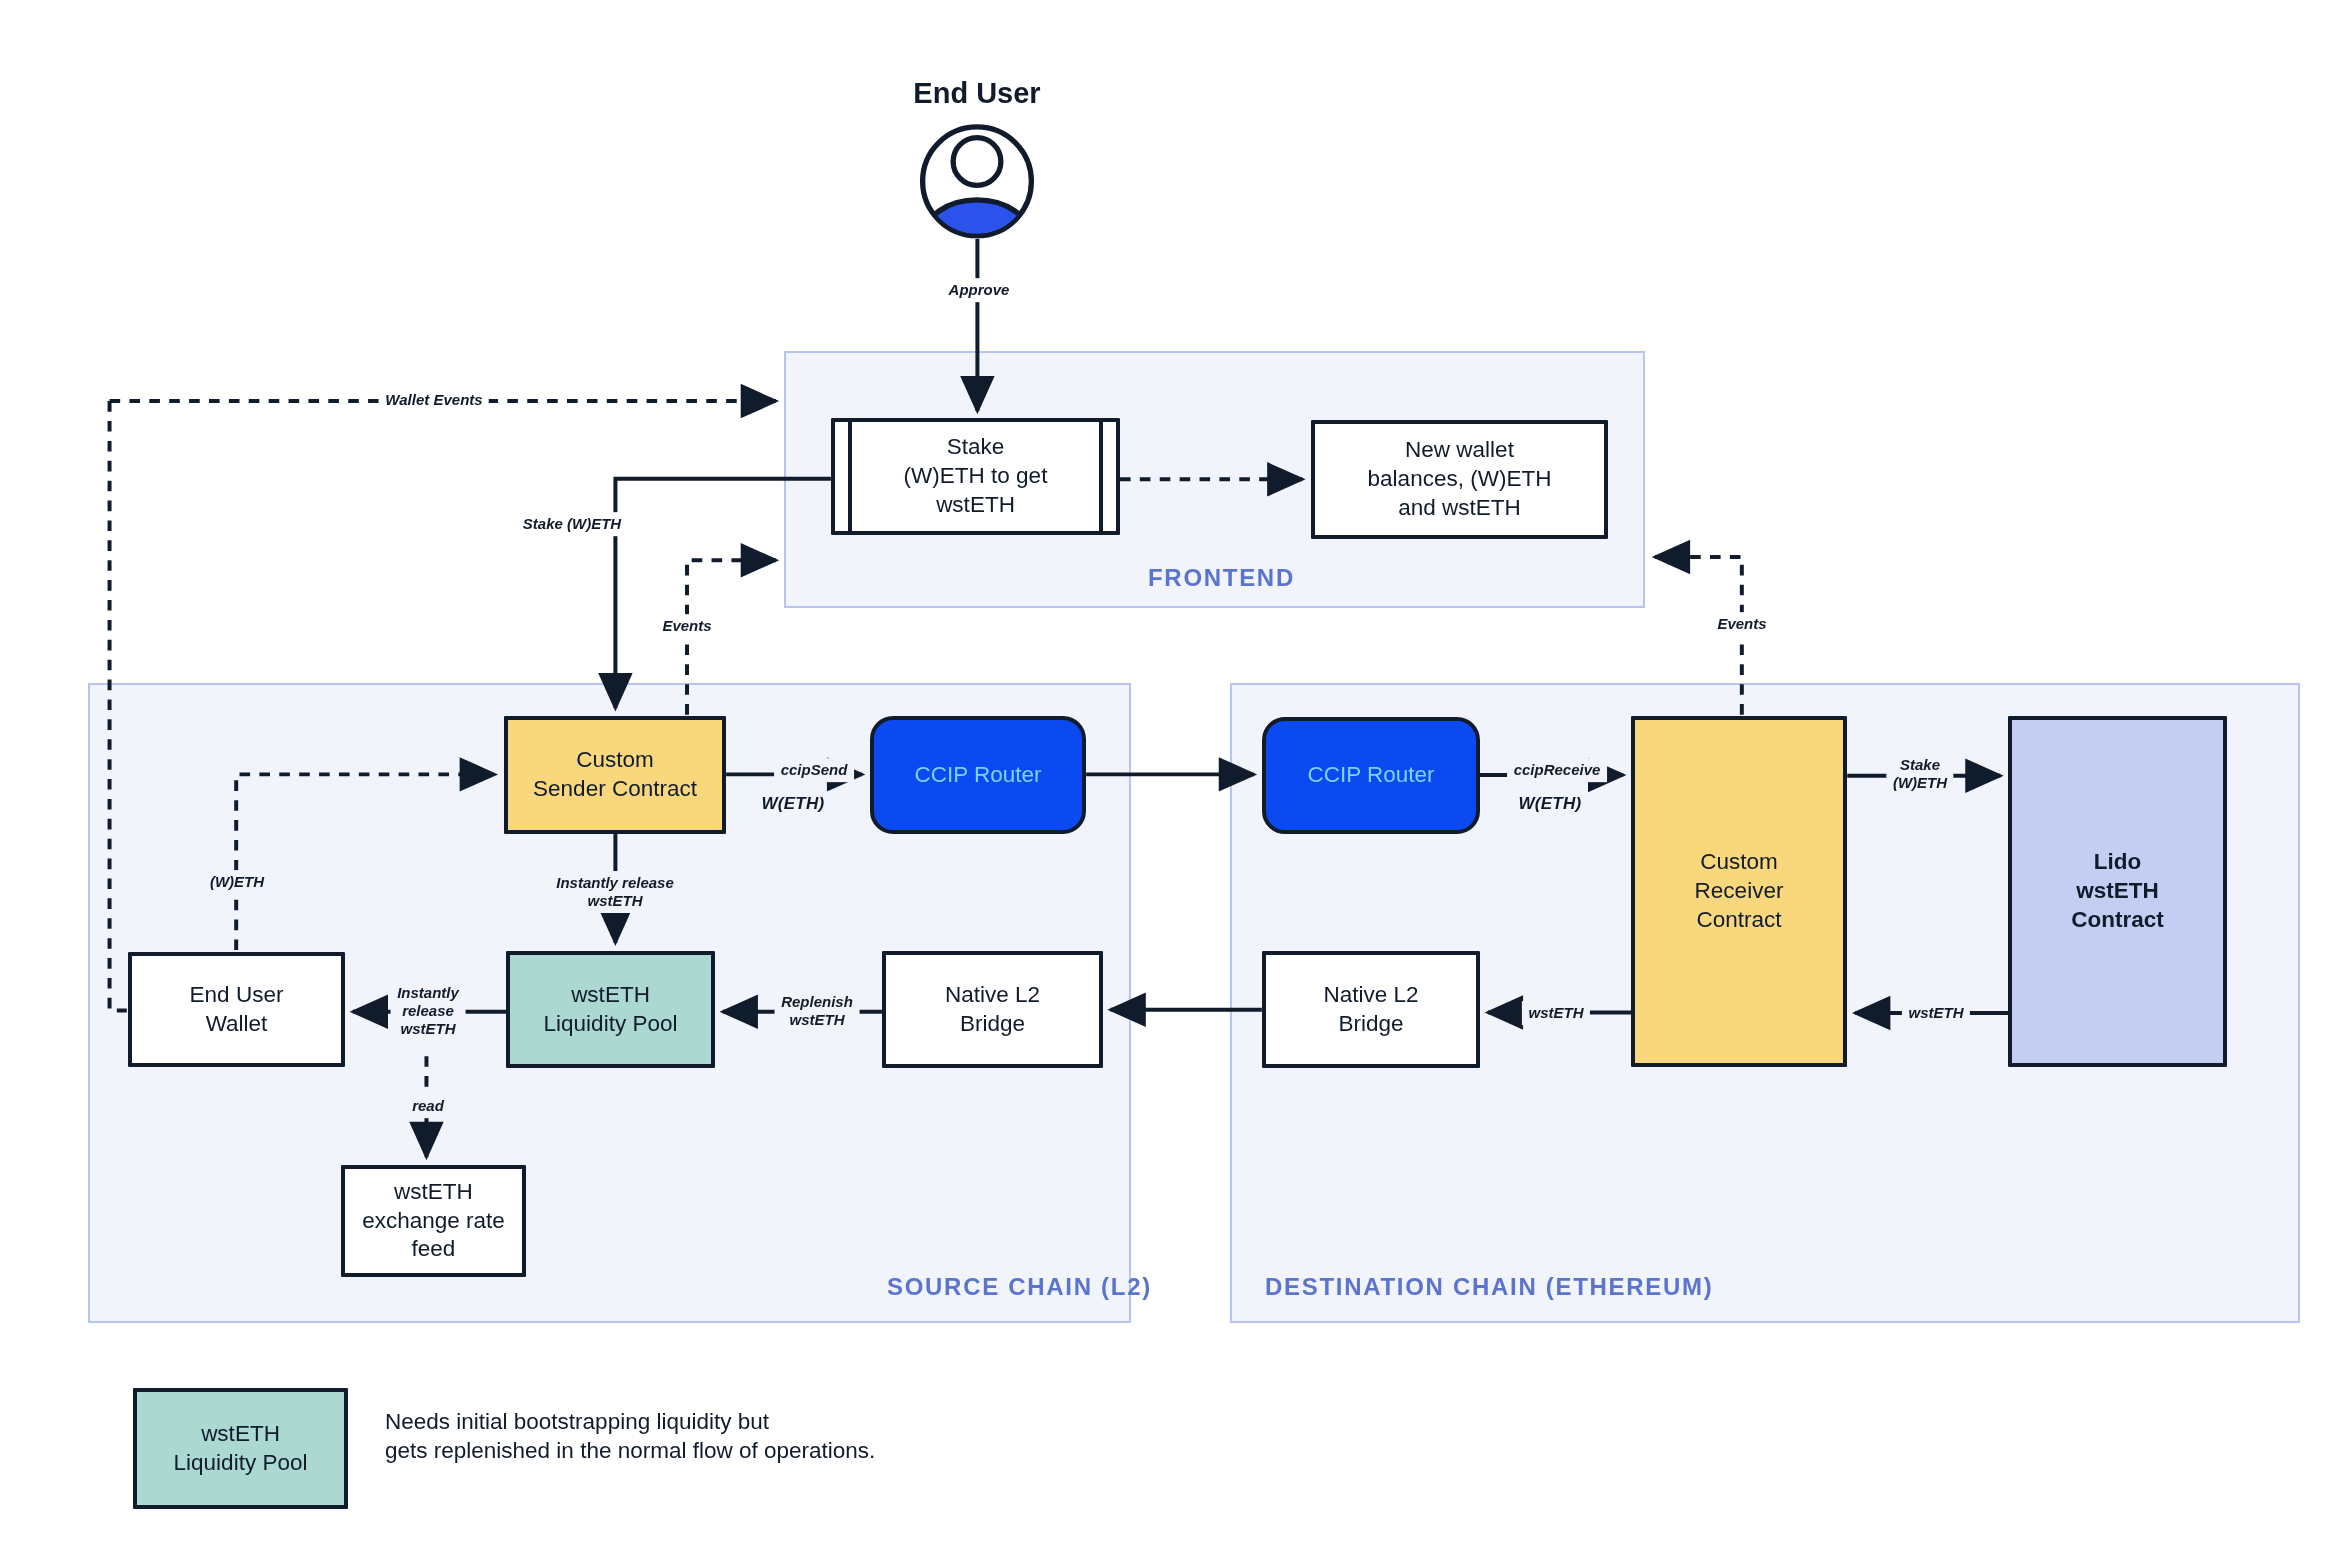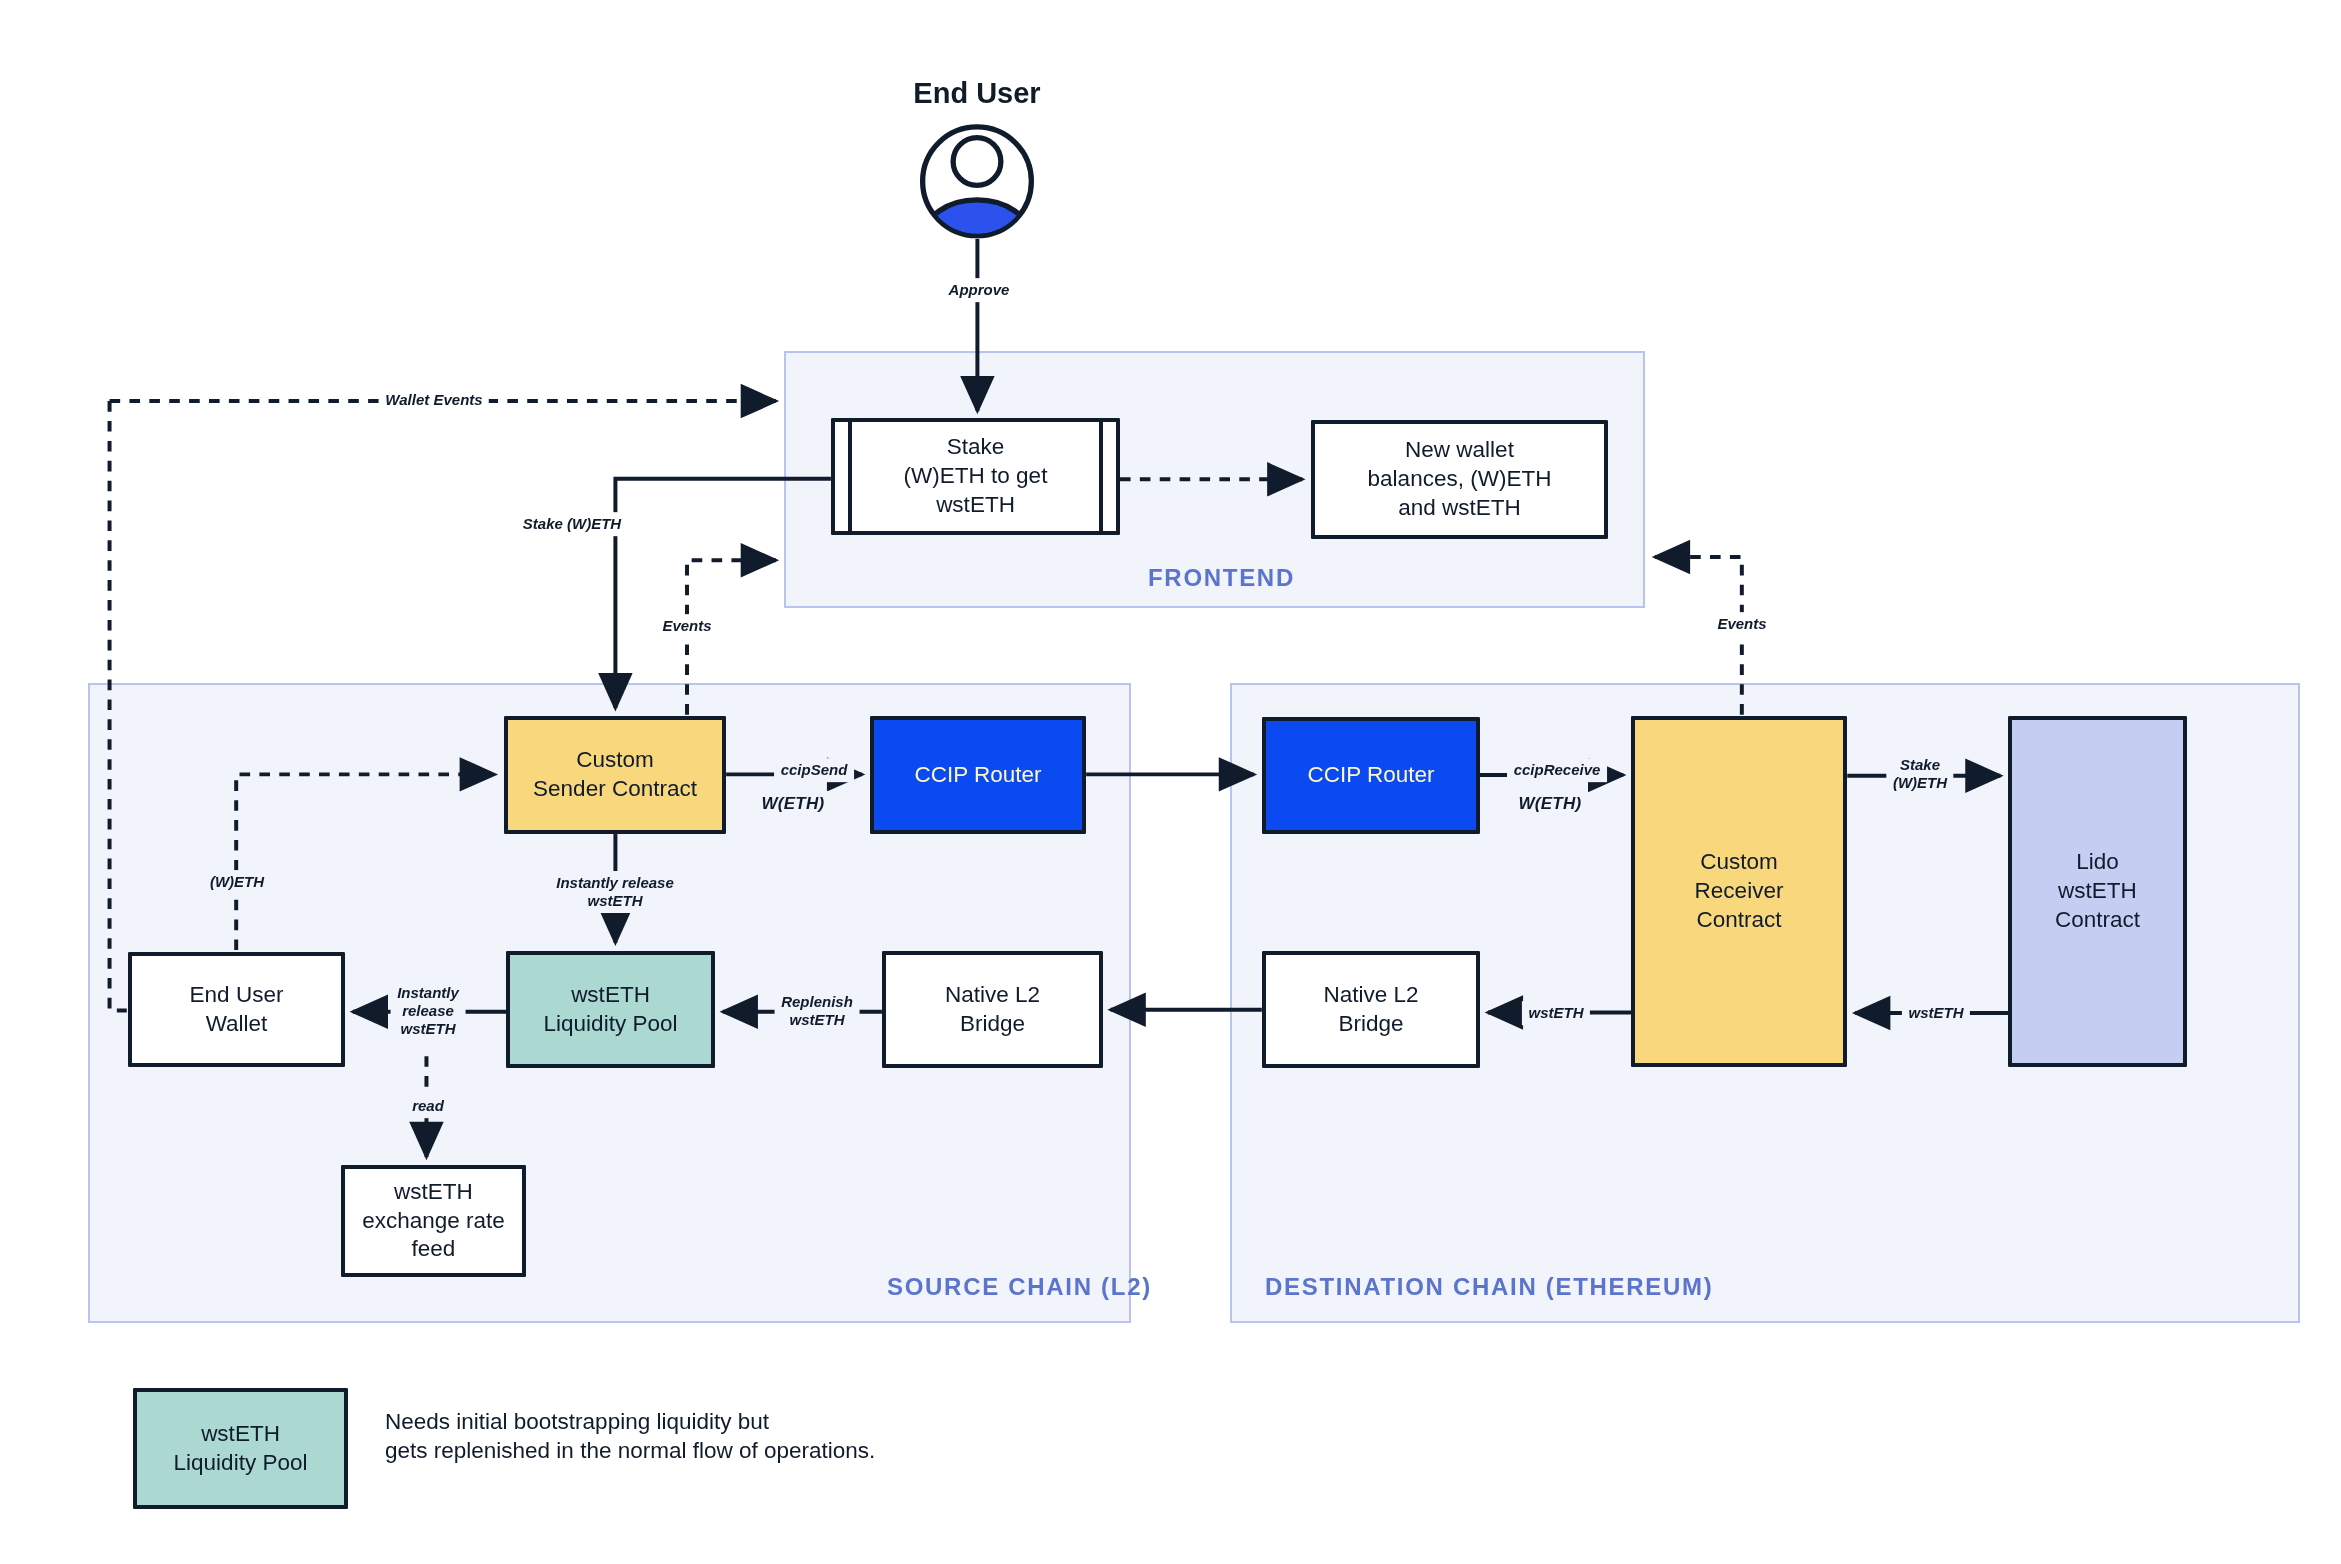--- a/index.html
+++ b/index.html
@@ -26,21 +26,21 @@
     position:absolute;font-size:24px;font-weight:bold;letter-spacing:1.7px;
     color:var(--container-label);white-space:nowrap;
   }
   .node{
     position:absolute;border:4px solid var(--ink);box-sizing:border-box;
     display:flex;align-items:center;justify-content:center;text-align:center;
     font-size:22.5px;line-height:1.28;background:#fff;white-space:pre-line;
     border-radius:1.3px;
   }
   .node.yellow{background:var(--yellow);}
-  .node.blue{background:var(--accent-blue);color:#fef9c3;}
+  .node.blue{background:var(--accent-blue);color:#7dd3fc;border-radius:23px;}
   .node.teal{background:var(--teal);}
   .node.lavender{background:var(--lavender);}
   .subbar{position:absolute;top:0;bottom:0;width:4px;background:var(--ink);}
   .subbar.l{left:13.3px;} .subbar.r{right:13.3px;}
   .elabel{
     position:absolute;transform:translate(-50%,-50%);
     font-size:15px;font-style:italic;font-weight:600;text-align:center;
     line-height:1.22;white-space:pre-line;padding:2.7px 6.6px;color:var(--ink);
   }
   .elabel.onwhite{background:#ffffff;}
@@ -148,21 +148,21 @@
   <div class="container-label" style="left:887px;top:1273px;">SOURCE CHAIN (L2)</div>
 
   <div class="node blue" style="left:1262px;top:717px;width:218px;height:117px;">
     <span>CCIP Router</span>
   </div>
   <div class="node yellow" style="left:1631px;top:716px;width:216px;height:351px;">
     <span>Custom
 Receiver
 Contract</span>
   </div>
-  <div class="node lavender" style="left:2008px;top:716px;width:179px;height:351px;">
+  <div class="node lavender" style="left:2008px;top:716px;width:219px;height:351px;font-weight:bold;">
     <span>Lido
 wstETH
 Contract</span>
   </div>
   <div class="node" style="left:1262px;top:951px;width:218px;height:117px;">
     <span>Native L2
 Bridge</span>
   </div>
   <div class="container-label" style="left:1265px;top:1273px;">DESTINATION CHAIN (ETHEREUM)</div>
 

